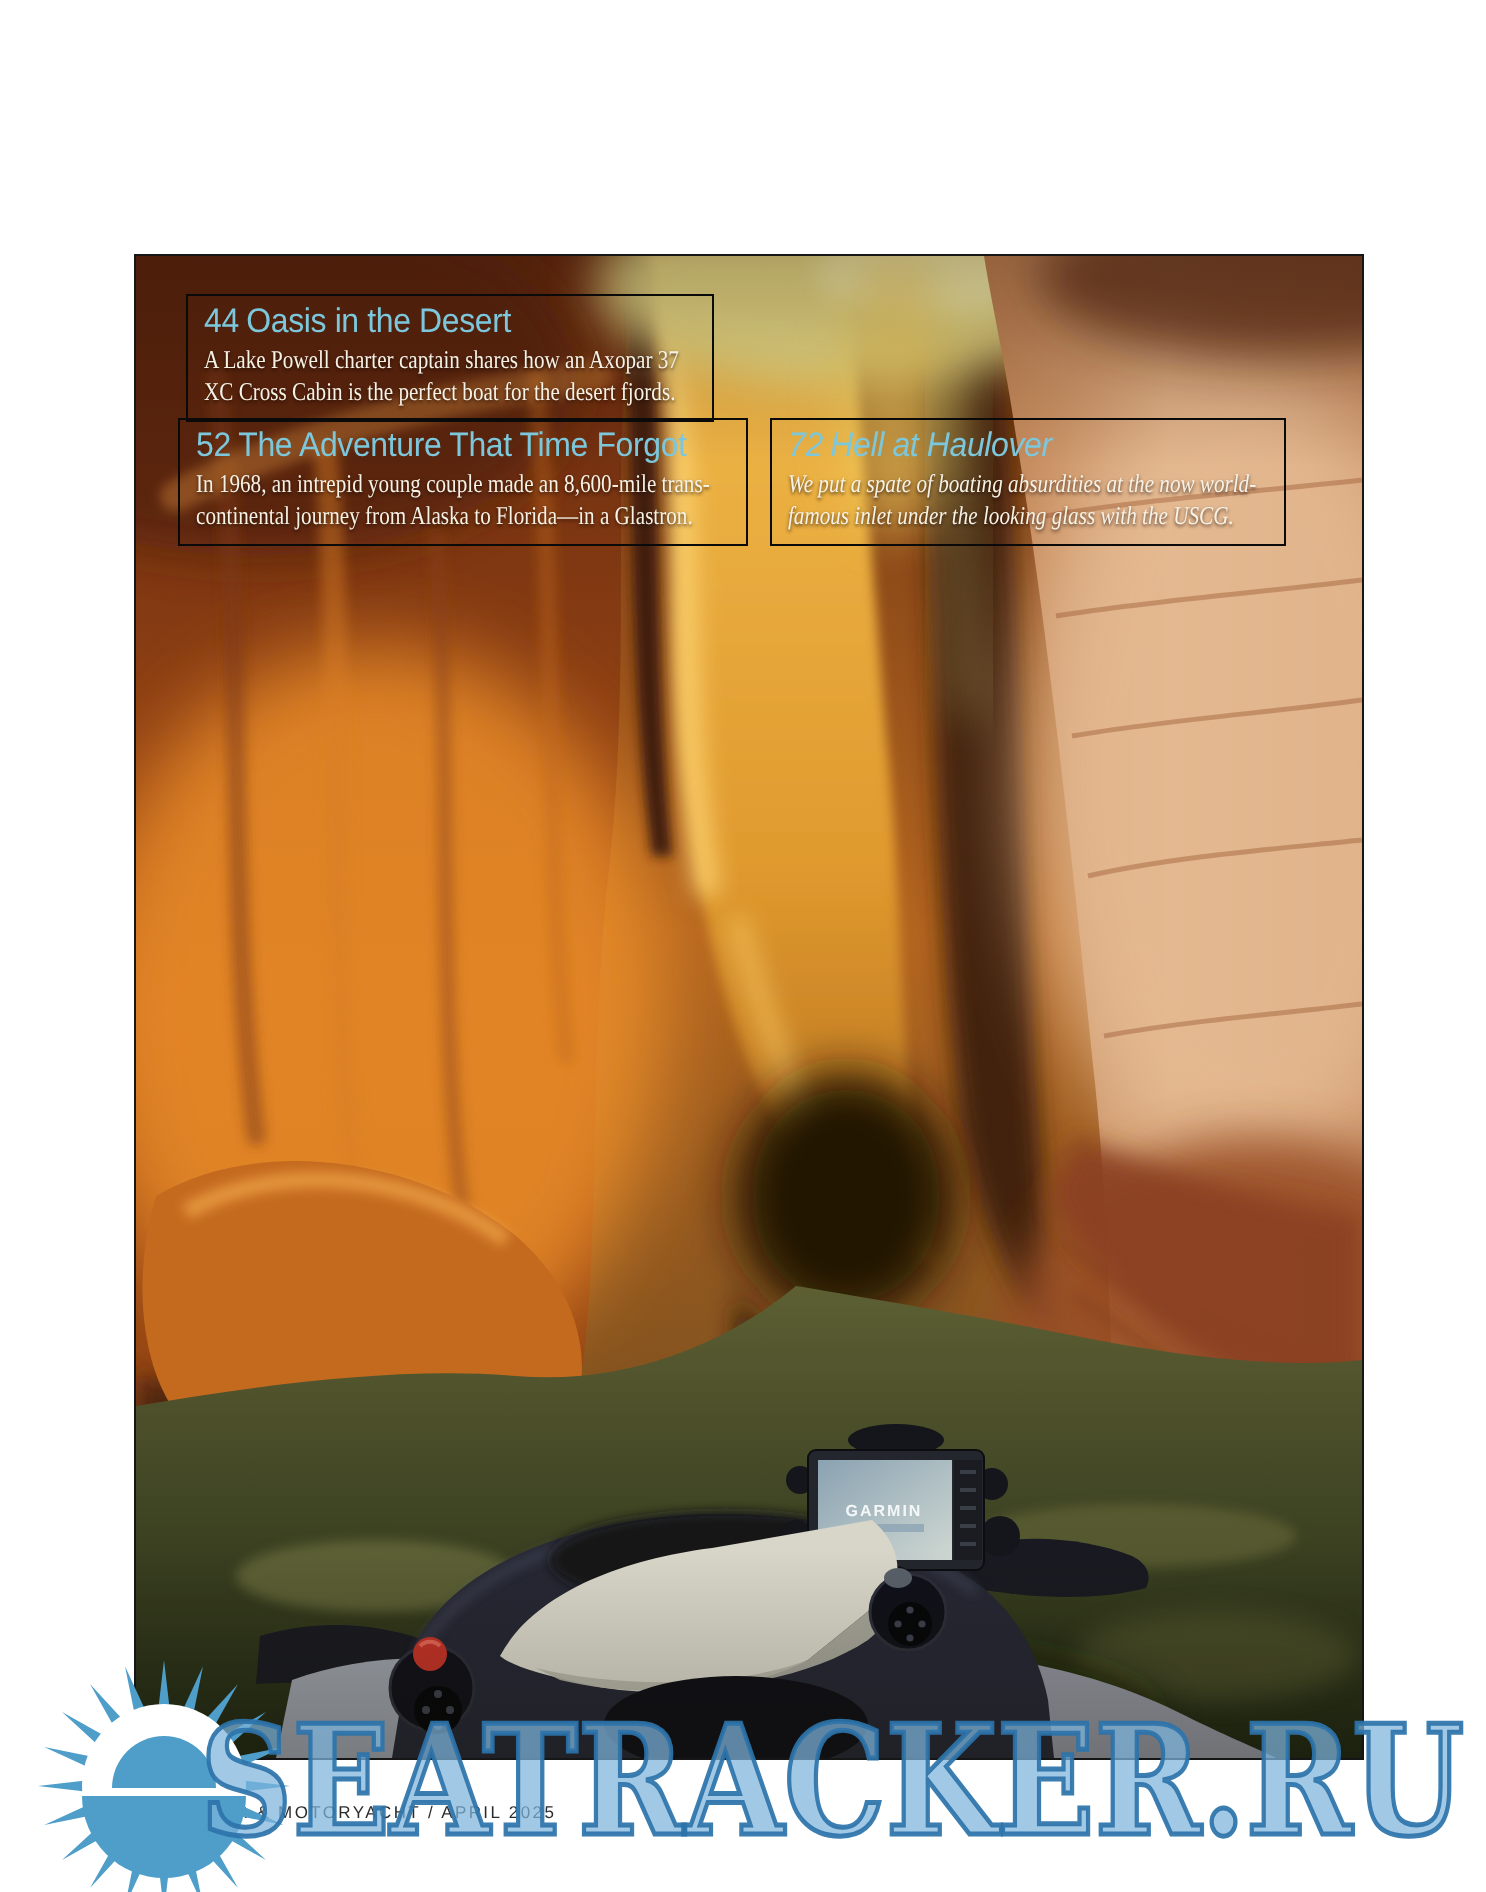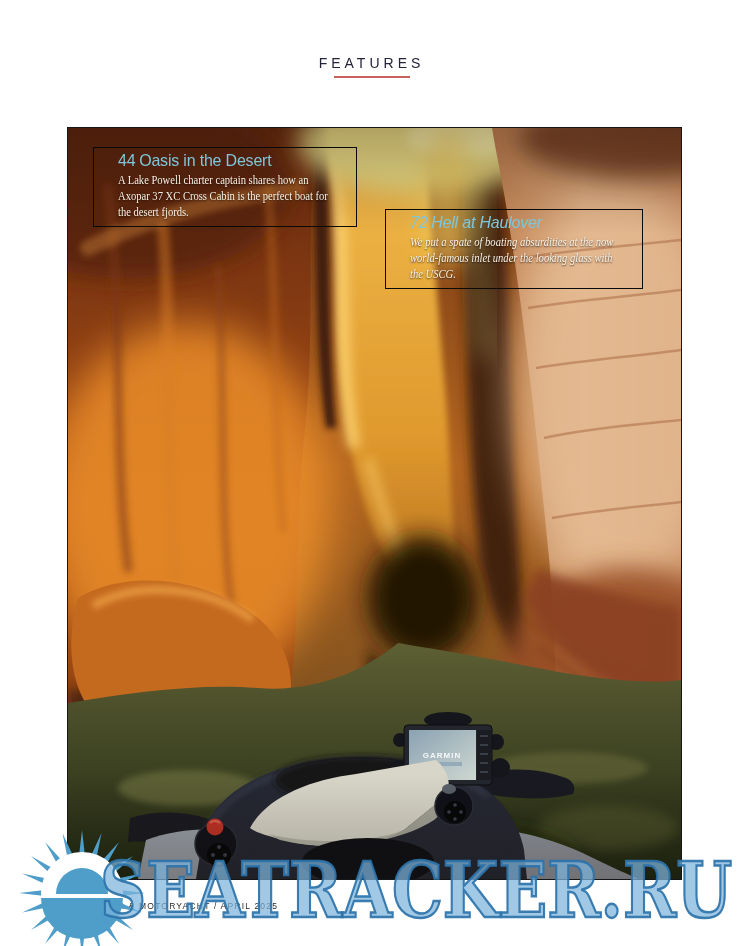--- a/index.html
+++ b/index.html
@@ -10,21 +10,21 @@
   .hdr{position:absolute;top:55px;left:0;width:100%;text-align:center;}
   .hdr-title{font-size:14px;letter-spacing:4px;color:#23233a;font-weight:normal;}
   .hdr-rule{width:76px;height:2px;background:#c9605c;margin:5px auto 0;}
 
   
   .photo{position:absolute;left:67px;top:127px;width:613px;height:751px;
          border:1px solid #161616;background:#8a4a20;}
   .photo svg.canyon{position:absolute;left:0;top:0;width:100%;height:100%;display:block;}
 
   
-  .feat-box{position:absolute;border:1px solid #0a0a0a;padding:3px 24px 6px;box-sizing:border-box;}
+  .feat-box{position:absolute;border:1px solid #0a0a0a;padding:3px 8px 6px;box-sizing:border-box;}
   .fb1{left:25px;top:19px;width:264px;min-height:55px;}
   .fb2{left:21px;top:81px;width:285px;min-height:54px;}
   .fb3{left:317px;top:19px;width:247px;min-height:55px;}
   .fb4{left:317px;top:81px;width:258px;min-height:48px;font-style:italic;}
   .feat-title{color:#7cc7db;font-size:17px;font-weight:normal;letter-spacing:-0.2px;
               white-space:nowrap;line-height:20px;width:106%;
               transform:scaleX(.94);transform-origin:left top;}
   .feat-title .num{margin-right:4px;}
   .feat-desc{color:#f7f2e6;font-family:"Liberation Serif",serif;font-size:12.8px;
              line-height:1.26;margin-top:1px;text-shadow:0 1px 2px rgba(25,10,0,.75);
@@ -39,24 +39,20 @@
   .watermark{position:absolute;left:0;top:820px;width:743px;height:126px;z-index:5;}
   .wm-text{font-family:"DejaVu Serif",serif;font-weight:bold;font-size:76px;
            fill:rgba(125,180,220,.72);stroke:rgba(44,115,170,.92);stroke-width:2.5px;}
   .garmin-label{font-family:"Liberation Sans",sans-serif;font-weight:bold;}
 </style>
 </head>
 <body>
 
 <div class="page">
 
-  <div class="hdr">
-    <div class="hdr-title">FEATURES</div>
-    <div class="hdr-rule"></div>
-  </div>
 
   <div class="photo">
     <svg class="canyon" viewBox="0 0 613 751" preserveAspectRatio="none">
       <defs>
         <linearGradient id="gBase" x1="0" y1="0" x2="0" y2="1">
           <stop offset="0" stop-color="#6e3413"></stop>
             <stop offset=".45" stop-color="#b3651f"></stop>
           <stop offset="1" stop-color="#5d4420"></stop>
         </linearGradient>
         <linearGradient id="gLeft" x1="0" y1="0" x2="0" y2="1">
@@ -217,20 +213,26 @@
 
       <rect x="0" y="0" width="613" height="751" fill="url(#gVig)"></rect>
     </svg>
 
     <div class="feat-box fb1">
       <div class="feat-title">
         <span class="num">44</span><span>Oasis in the Desert</span>
       </div>
       <div class="feat-desc">A Lake Powell charter captain shares how an Axopar 37 XC Cross Cabin is the perfect boat for the desert fjords.</div>
     </div>
+    <div class="feat-box fb2">
+      <div class="feat-title">
+        <span class="num">52</span><span>The Adventure That Time Forgot</span>
+      </div>
+      <div class="feat-desc">In 1968, an intrepid young couple made an 8,600-mile trans-continental journey from Alaska to Florida—in a Glastron.</div>
+    </div>
     <div class="feat-box fb4">
       <div class="feat-title">
         <span class="num">72</span><span>Hell at Haulover</span>
       </div>
       <div class="feat-desc">We put a spate of boating absurdities at the now world-famous inlet under the looking glass with the USCG.</div>
     </div>
   </div>
 
   <div class="footer">
     <span class="pnum">8</span><span class="pcredit">POWER &amp; MOTORYACHT / APRIL 2025</span>

